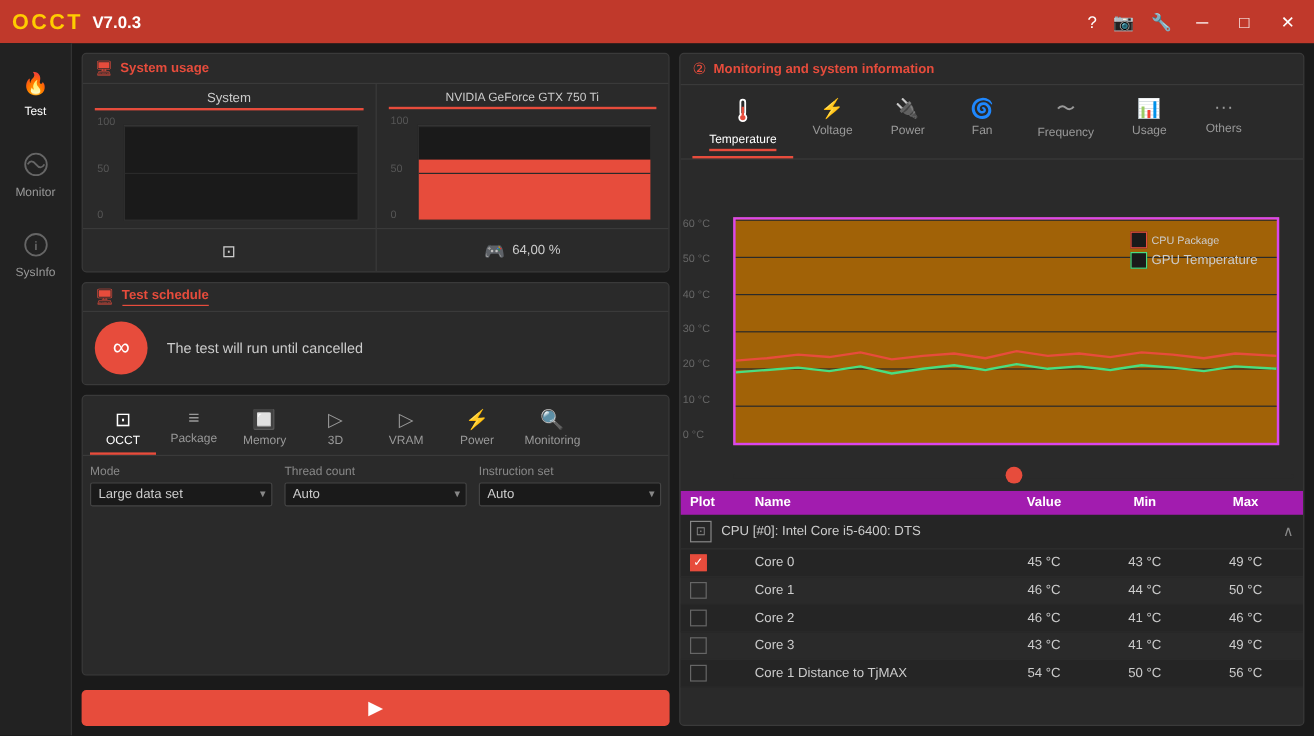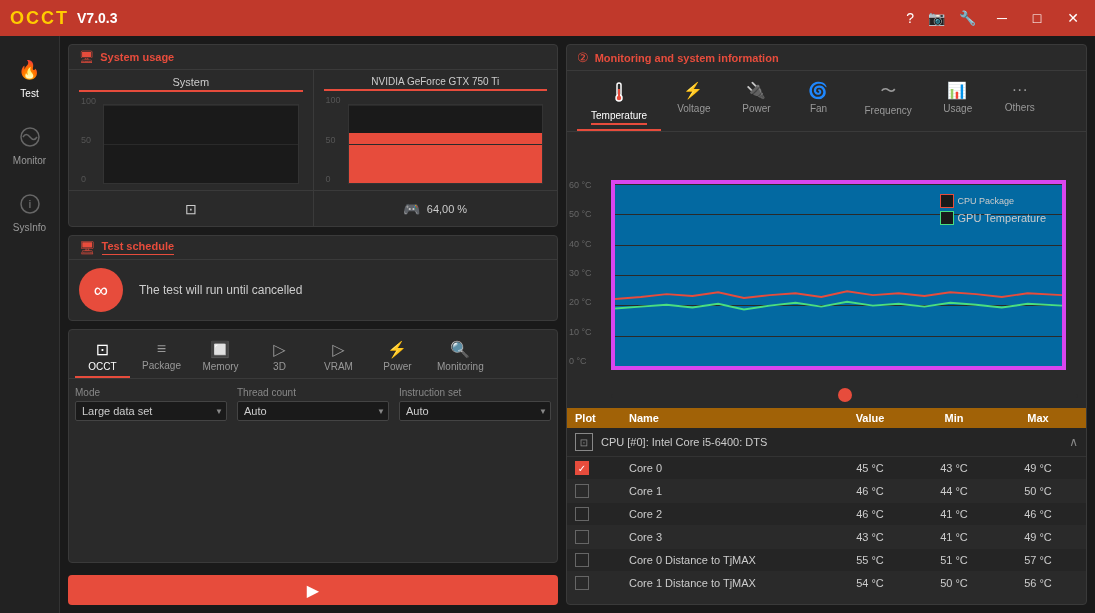--- a/index.html
+++ b/index.html
@@ -435,21 +435,21 @@
     
     .data-table {
       flex: 1;
       overflow: hidden;
       display: flex;
       flex-direction: column;
     }
     .table-header {
       display: grid;
       grid-template-columns: 50px 1fr 80px 80px 80px;
-      background: #a16207;
+      background: #a21caf;
       padding: 4px 8px;
       gap: 4px;
     }
     .table-header-cell {
       font-size: 11px;
       font-weight: 600;
       color: white;
       text-align: center;
     }
     .table-header-cell:first-child { text-align: left; }
@@ -769,21 +769,21 @@
           <div class="chart-area" style="position:relative;height:210px;padding:4px 20px 4px 44px;margin-top:44px;">
             <div class="chart-y-labels">
               <span>60 °C</span>
               <span>50 °C</span>
               <span>40 °C</span>
               <span>30 °C</span>
               <span>20 °C</span>
               <span>10 °C</span>
               <span>0 °C</span>
             </div>
-            <div class="chart-canvas" style="width:100%;height:190px;background:#0369a1;border:4px solid #d946ef;position:relative;overflow:hidden;">
+            <div class="chart-canvas" style="width:100%;height:190px;background:#a16207;border:2px solid #d946ef;position:relative;overflow:hidden;">
 
               <div style="position:absolute;left:0;right:0;top:0;border-top:1px solid #2a2a2a;"></div>
               <div style="position:absolute;left:0;right:0;top:16.6%;border-top:1px solid #2a2a2a;"></div>
               <div style="position:absolute;left:0;right:0;top:33.3%;border-top:1px solid #2a2a2a;"></div>
               <div style="position:absolute;left:0;right:0;top:50%;border-top:1px solid #2a2a2a;"></div>
               <div style="position:absolute;left:0;right:0;top:66.6%;border-top:1px solid #2a2a2a;"></div>
               <div style="position:absolute;left:0;right:0;top:83.3%;border-top:1px solid #2a2a2a;"></div>
 
               <svg class="chart-wave" viewBox="0 0 520 190" preserveAspectRatio="none" style="position:absolute;top:0;left:0;width:100%;height:100%;">
 
@@ -853,27 +853,20 @@
               </div>
 
               <div class="table-row">
                 <div class="row-checkbox"></div>
                 <div class="cell cell-name">Core 3</div>
                 <div class="cell">43 °C</div>
                 <div class="cell">41 °C</div>
                 <div class="cell">49 °C</div>
               </div>
 
-              <div class="table-row">
-                <div class="row-checkbox"></div>
-                <div class="cell cell-name">Core 0 Distance to TjMAX</div>
-                <div class="cell">55 °C</div>
-                <div class="cell">51 °C</div>
-                <div class="cell">57 °C</div>
-              </div>
 
               <div class="table-row">
                 <div class="row-checkbox"></div>
                 <div class="cell cell-name">Core 1 Distance to TjMAX</div>
                 <div class="cell">54 °C</div>
                 <div class="cell">50 °C</div>
                 <div class="cell">56 °C</div>
               </div>
             </div>
           </div>

